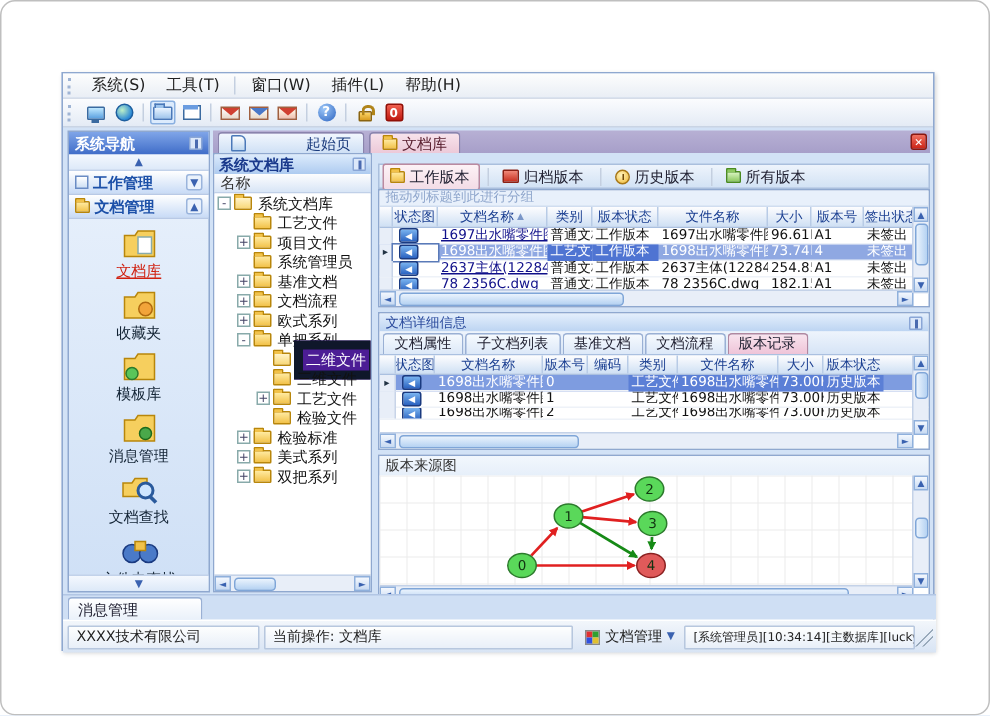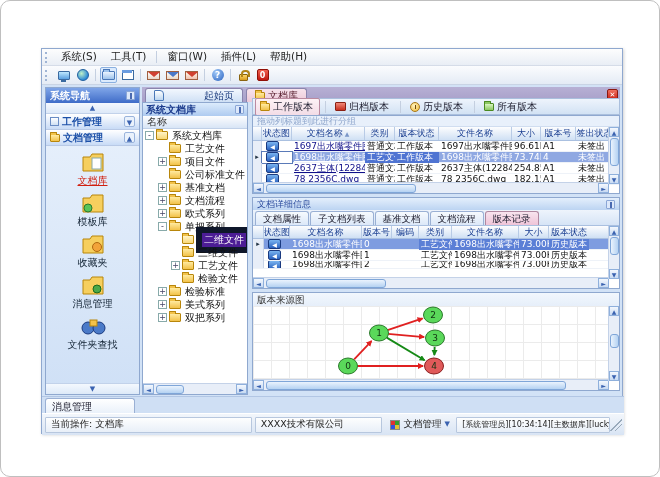--- a/index.html
+++ b/index.html
@@ -73,21 +73,21 @@
   .lvl0{ padding-left:2px;} .lvl1{ padding-left:15px;} .lvl2{ padding-left:28px;}
 
   
   .hscroll { height:11px; background:#e8eef8; border-top:1px solid #c4d2e8; display:flex; align-items:center; flex:none; position:relative; }
   .sb-btn { width:11px; height:10px; background:linear-gradient(#f4f8fe,#c8daf2); border:1px solid #8fb0dc; color:#3a62b0; font-size:6px; line-height:9px; text-align:center; flex:none; }
   .sb-thumb { height:9px; background:linear-gradient(#eaf3fd,#b5d2f2); border:1px solid #7fa6d8; border-radius:3px; }
   .vscroll { position:absolute; width:11px; background:#e8eef8; border-left:1px solid #c4d2e8; display:flex; flex-direction:column; align-items:center; }
   .vthumb { width:9px; background:linear-gradient(90deg,#eaf3fd,#b5d2f2); border:1px solid #7fa6d8; border-radius:3px; }
 
   
-  .content { position:absolute; left:210px; top:49px; width:368px; height:293px; }
+  .content { position:absolute; left:210px; top:60px; width:368px; height:293px; }
   .vbtns { position:absolute; left:0; top:0; width:368px; height:17px; background:linear-gradient(#eef4fc,#d2e2f4); border:1px solid #aabfdd; display:flex; align-items:center; padding:0 2px; gap:2px; }
   .vbtn { display:flex; align-items:center; gap:3px; padding:1px 6px 1px 4px; border-radius:2px; color:#223; cursor:pointer; }
   .vbtn.active { border:1px solid #bb8aa0; background:linear-gradient(#fdf2f6,#f3dce6); }
   .ib-box { width:11px; height:9px; background:linear-gradient(#f08878,#c83020); border:1px solid #8a2014; border-radius:1px; }
   .ib-clock { width:10px; height:10px; border-radius:50%; background:radial-gradient(circle at 40% 35%, #fff4c0, #f0b830); border:1px solid #a87818; position:relative; }
   .ib-clock::after{ content:""; position:absolute; left:4px; top:2px; width:1px; height:4px; background:#704808; }
   .fold.green { background:linear-gradient(#d8f4c0,#8cc860); border-color:#4a8a20; }
   .fold.green::before { background:#8cc860; border-color:#4a8a20; }
 
   
@@ -210,37 +210,45 @@
       <div class="sb-item sel">
         <svg width="26" height="22">
               <path d="M3 6 l7 0 2-3 11 0 0 17 -20 0 z" fill="#f6cf5e" stroke="#b8860b"></path>
               <rect x="12" y="7" width="9" height="11" fill="#fff" stroke="#8aa"></rect>
             </svg>
         <span class="lbl">文档库</span>
       </div>
       <div class="sb-item">
         <svg width="26" height="22">
               <path d="M3 6 l7 0 2-3 11 0 0 17 -20 0 z" fill="#f6cf5e" stroke="#b8860b"></path>
+              <circle cx="17" cy="14" r="4.5" fill="#f2a43a" stroke="#b06a10"></circle>
+            </svg>
+        <span class="lbl">收藏夹</span>
+      </div>
+      <div class="sb-item">
+        <svg width="26" height="22">
+              <path d="M3 6 l7 0 2-3 11 0 0 17 -20 0 z" fill="#f6cf5e" stroke="#b8860b"></path>
               <circle cx="8" cy="16" r="4" fill="#59c559" stroke="#2c7a2c"></circle>
             </svg>
         <span class="lbl">模板库</span>
-      </div>
-      <div class="sb-item">
-        <svg width="26" height="22">
-              <path d="M3 6 l7 0 2-3 11 0 0 17 -20 0 z" fill="#f6cf5e" stroke="#b8860b"></path>
-              <circle cx="17" cy="14" r="4.5" fill="#f2a43a" stroke="#b06a10"></circle>
-            </svg>
-        <span class="lbl">收藏夹</span>
       </div>
       <div class="sb-item">
         <svg width="26" height="22">
               <path d="M3 6 l7 0 2-3 11 0 0 17 -20 0 z" fill="#f6cf5e" stroke="#b8860b"></path>
               <circle cx="17" cy="15" r="4" fill="#4aa84a" stroke="#1c6a1c"></circle>
             </svg>
         <span class="lbl">消息管理</span>
+      </div>
+      <div class="sb-item">
+        <svg width="26" height="22">
+              <path d="M2 7 l6 0 2-3 8 0 0 12 -16 0 z" fill="#f6cf5e" stroke="#b8860b"></path>
+              <circle cx="17" cy="12" r="5" fill="#cfe6ff" stroke="#2a5a9c" stroke-width="2"></circle>
+              <line x1="20" y1="16" x2="24" y2="20" stroke="#2a5a9c" stroke-width="2.5"></line>
+            </svg>
+        <span class="lbl">文档查找</span>
       </div>
       <div class="sb-item">
         <svg width="26" height="22">
               <circle cx="8" cy="13" r="6" fill="#4a7ac8" stroke="#1a3a80"></circle>
               <circle cx="19" cy="13" r="6" fill="#4a7ac8" stroke="#1a3a80"></circle>
               <rect x="10" y="5" width="7" height="6" fill="#f2c24a" stroke="#b8860b"></rect>
             </svg>
         <span class="lbl">文件夹查找</span>
       </div>
 
@@ -282,21 +290,21 @@
             <span class="nl">工艺文件</span>
           </div>
       <div class="trow lvl1">
             <span class="exp">+</span>
             <span class="fold"></span>
             <span class="nl">项目文件</span>
           </div>
       <div class="trow lvl1">
             <span class="exp none">.</span>
             <span class="fold"></span>
-            <span class="nl">公司标准文件</span>
+            <span class="nl">系统管理员</span>
           </div>
       <div class="trow lvl1">
             <span class="exp">+</span>
             <span class="fold"></span>
             <span class="nl">基准文档</span>
           </div>
       <div class="trow lvl1">
             <span class="exp">+</span>
             <span class="fold"></span>
             <span class="nl">文档流程</span>
@@ -570,22 +578,22 @@
         <span class="vthumb" style="height:14px;margin-top:18px;"></span>
         <span class="sb-btn" style="width:10px;margin-top:auto;">▼</span>
       </div>
     </div>
   </div>
 
   <div class="bstrip">
     <div class="btab">消息管理</div>
   </div>
   <div class="statusbar">
+    <span class="scell" style="width:131px;">XXXX技术有限公司</span>
     <span class="scell" style="width:212px;">当前操作: 文档库</span>
-    <span class="scell" style="width:131px;">XXXX技术有限公司</span>
     <span class="scell" style="border:none;background:none;">
       <span class="stylegrid">
             <i></i>
             <i></i>
             <i></i>
             <i></i>
           </span>
       <span>文档管理</span>
       <span class="chev" style="margin-left:3px;">▼</span>
     </span>

